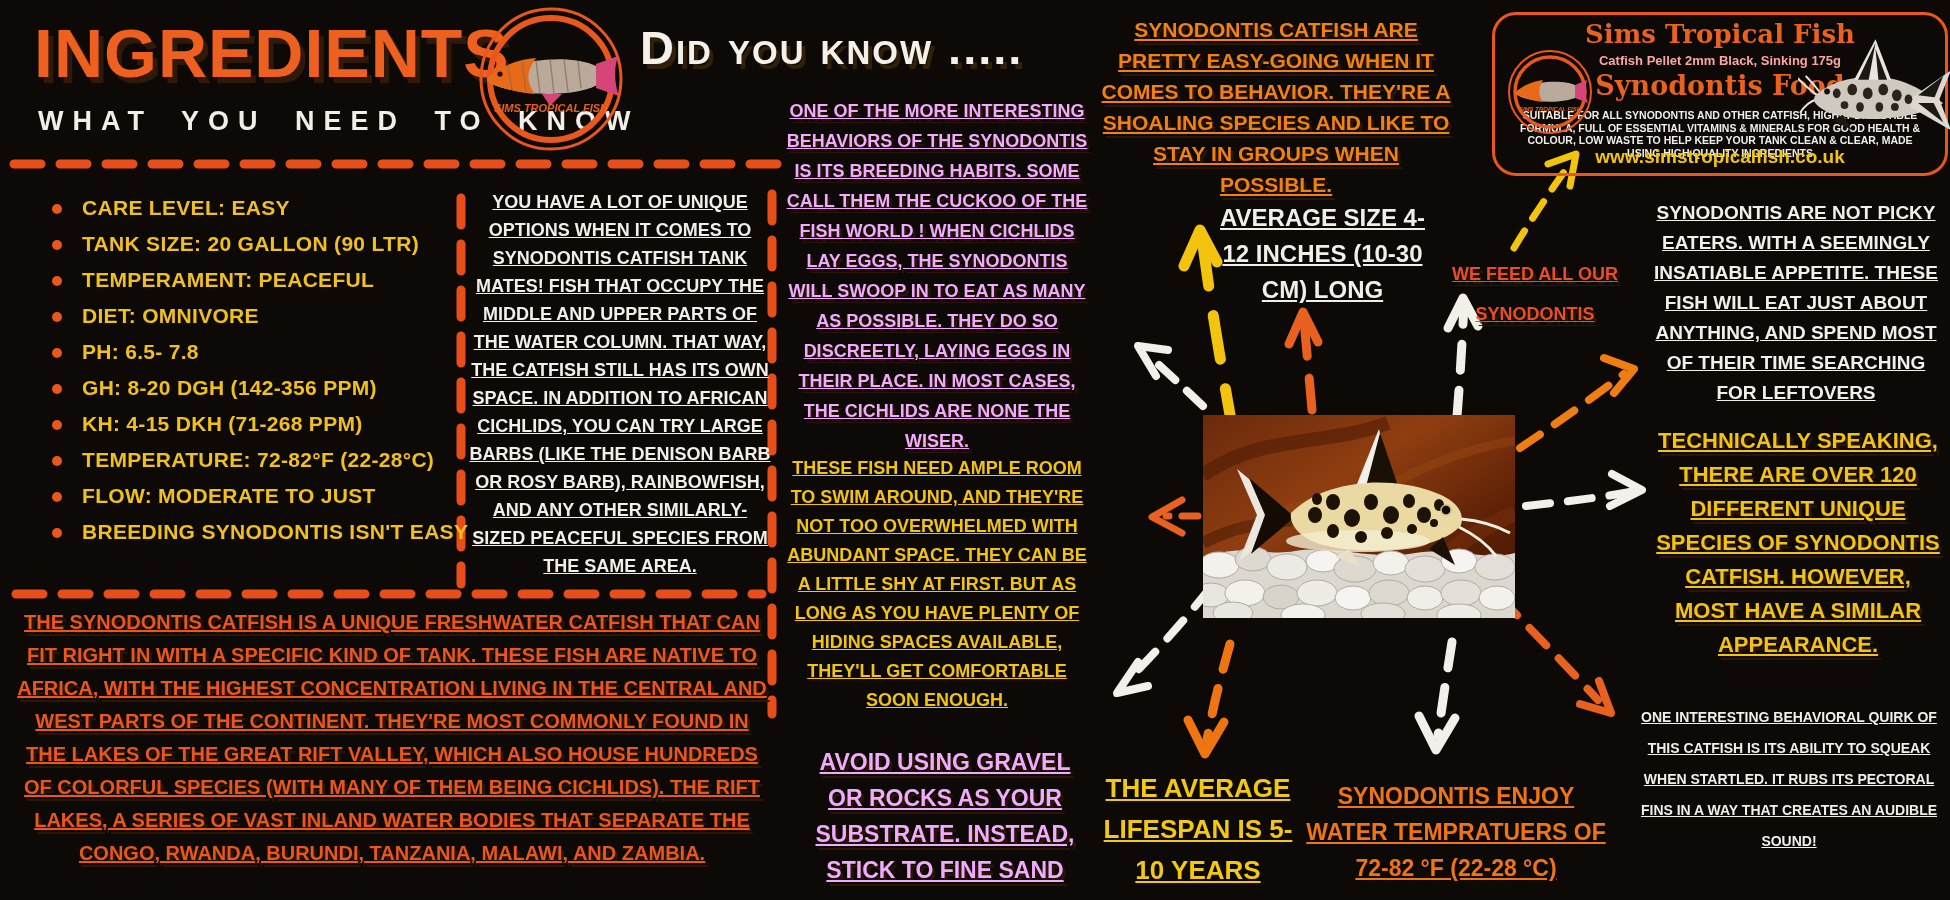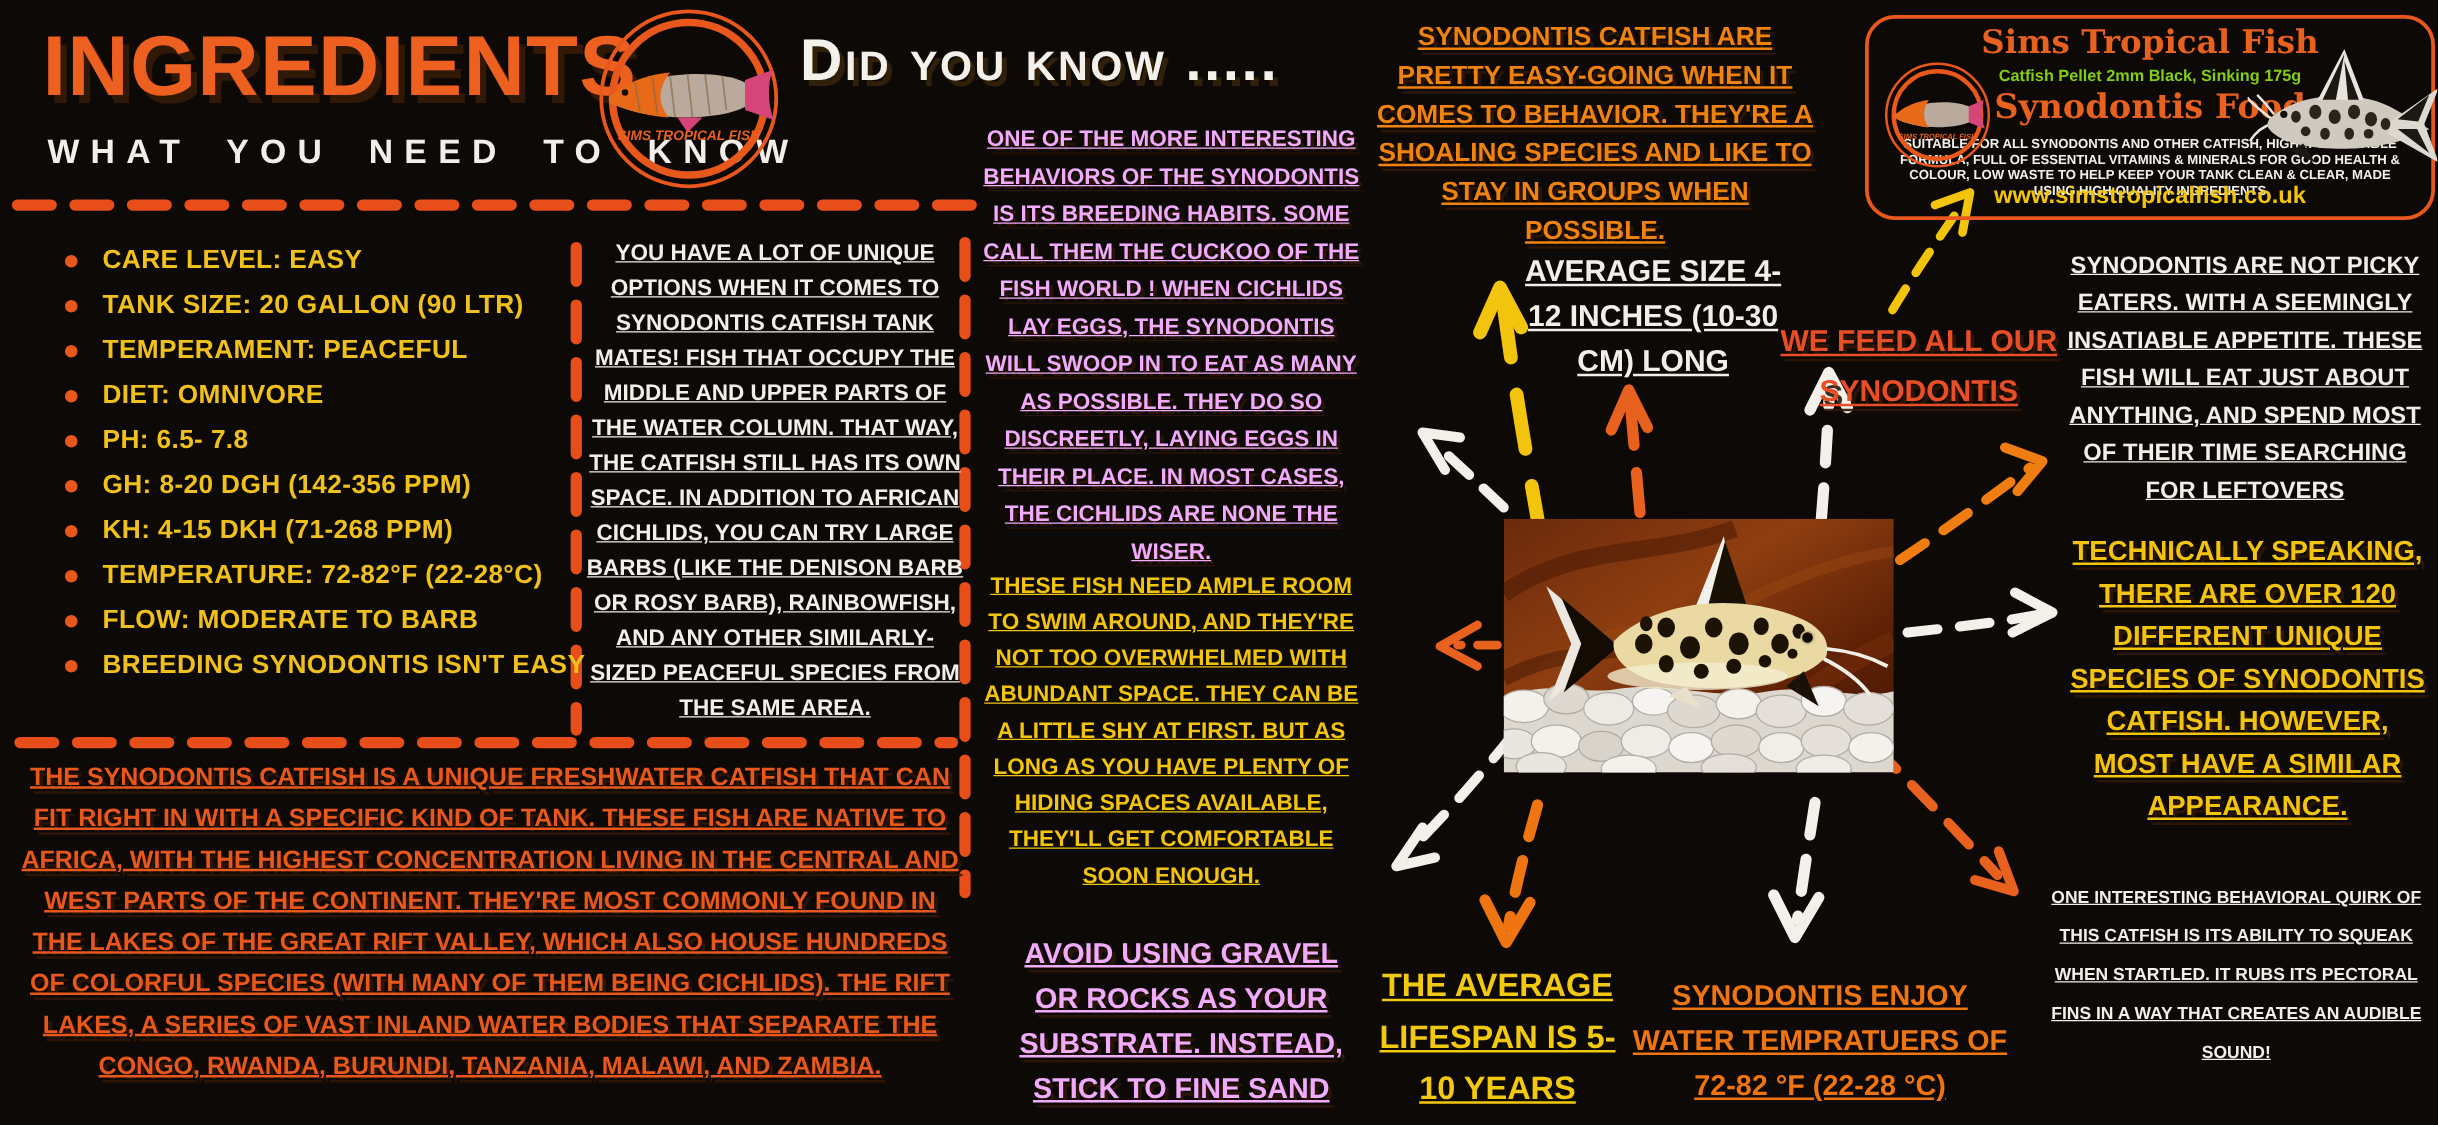--- a/index.html
+++ b/index.html
@@ -28,31 +28,31 @@
   ul.care li{display:flex;align-items:flex-start;height:36px;font-size:21px;color:#f0c11c;letter-spacing:.3px;text-align:center;}
   ul.care .dot{flex:0 0 10px;width:10px;height:10px;border-radius:50%;background:#e8571c;margin:8px 20px 0 12px;}
 
   #origin{left:16px;top:606px;width:752px;font-size:20px;line-height:33px;}
   #tankmates{left:468px;top:188px;width:304px;font-size:18px;line-height:28px;}
   #breeding{left:784px;top:96px;width:306px;font-size:18px;line-height:30px;}
   #space{left:784px;top:454px;width:306px;font-size:18px;line-height:29px;}
   #substrate{left:800px;top:744px;width:290px;font-size:23px;line-height:36px;}
   #behavior{left:1096px;top:14px;width:360px;font-size:21px;line-height:31px;}
   #size{left:1215px;top:200px;width:215px;font-size:24px;line-height:36px;}
-  #wefeed{left:1420px;top:254px;width:230px;font-size:24px;line-height:40px;}
+  #wefeed{left:1420px;top:254px;width:230px;font-size:18px;line-height:40px;}
   #diet{left:1646px;top:198px;width:300px;font-size:19px;line-height:30px;}
   #species{left:1652px;top:424px;width:292px;font-size:22px;line-height:34px;}
   #squeak{left:1634px;top:702px;width:310px;font-size:14px;line-height:31px;}
   #lifespan{left:1098px;top:768px;width:200px;font-size:26px;line-height:41px;color:#f2c90e;}
   #temperature{left:1296px;top:778px;width:320px;font-size:23px;line-height:36px;color:#ef7512;}
 
   #foodbox{left:1492px;top:12px;width:450px;height:158px;border:3px solid #e8571c;border-radius:24px;z-index:3;}
   #foodbox .fb{position:absolute;text-align:center;}
   #fb-brand{top:4px;left:60px;width:330px;font-size:26px;font-family:"DejaVu Serif", serif;color:#e8611f;}
-  #fb-product{top:38px;left:60px;width:330px;font-size:13px;color:#84cc16;}
+  #fb-product{top:38px;left:60px;width:330px;font-size:13px;color:#fca5a5;}
   #fb-name{top:55px;left:60px;width:330px;font-size:27px;font-family:"DejaVu Serif", serif;color:#e8611f;}
   #fb-desc{top:94px;left:25px;width:400px;font-size:10.5px;line-height:12.5px;color:#f2efe9;}
   #fb-web{top:131px;left:25px;width:400px;font-size:19px;color:#f2c40e;}
   #fb-fish{right:-8px;top:20px;width:155px;height:112px;}
   #fb-logo{left:12px;top:34px;width:86px;height:86px;}
 
   #photo{left:1203px;top:415px;width:312px;height:203px;z-index:2;}
   #lines{left:0;top:0;width:1950px;height:900px;z-index:1;pointer-events:none;}
 </style>
 </head>
@@ -108,21 +108,21 @@
     <li>
         <span class="dot"></span>
         <span>KH: 4-15 DKH (71-268 PPM)</span>
       </li>
     <li>
         <span class="dot"></span>
         <span>TEMPERATURE: 72-82°F (22-28°C)</span>
       </li>
     <li>
         <span class="dot"></span>
-        <span>FLOW: MODERATE TO BARB</span>
+        <span>FLOW: MODERATE TO JUST</span>
       </li>
     <li>
         <span class="dot"></span>
         <span>BREEDING SYNODONTIS ISN'T EASY</span>
       </li>
   </ul>
 
   <div class="abs txt c-orange shadow" id="origin">THE SYNODONTIS CATFISH IS A UNIQUE FRESHWATER CATFISH THAT CAN FIT RIGHT IN WITH A SPECIFIC KIND OF TANK. THESE FISH ARE NATIVE TO AFRICA, WITH THE HIGHEST CONCENTRATION LIVING IN THE CENTRAL AND WEST PARTS OF THE CONTINENT. THEY'RE MOST COMMONLY FOUND IN THE LAKES OF THE GREAT RIFT VALLEY, WHICH ALSO HOUSE HUNDREDS OF COLORFUL SPECIES (WITH MANY OF THEM BEING CICHLIDS). THE RIFT LAKES, A SERIES OF VAST INLAND WATER BODIES THAT SEPARATE THE CONGO, RWANDA, BURUNDI, TANZANIA, MALAWI, AND ZAMBIA.</div>
   <div class="abs txt c-white" id="tankmates">YOU HAVE A LOT OF UNIQUE OPTIONS WHEN IT COMES TO SYNODONTIS CATFISH TANK MATES! FISH THAT OCCUPY THE MIDDLE AND UPPER PARTS OF THE WATER COLUMN. THAT WAY, THE CATFISH STILL HAS ITS OWN SPACE. IN ADDITION TO AFRICAN CICHLIDS, YOU CAN TRY LARGE BARBS (LIKE THE DENISON BARB OR ROSY BARB), RAINBOWFISH, AND ANY OTHER SIMILARLY-SIZED PEACEFUL SPECIES FROM THE SAME AREA.</div>
   <div class="abs txt c-dorange shadow" id="breeding">ONE OF THE MORE INTERESTING BEHAVIORS OF THE SYNODONTIS IS ITS BREEDING HABITS. SOME CALL THEM THE CUCKOO OF THE FISH WORLD ! WHEN CICHLIDS LAY EGGS, THE SYNODONTIS WILL SWOOP IN TO EAT AS MANY AS POSSIBLE. THEY DO SO DISCREETLY, LAYING EGGS IN THEIR PLACE. IN MOST CASES, THE CICHLIDS ARE NONE THE WISER.</div>

